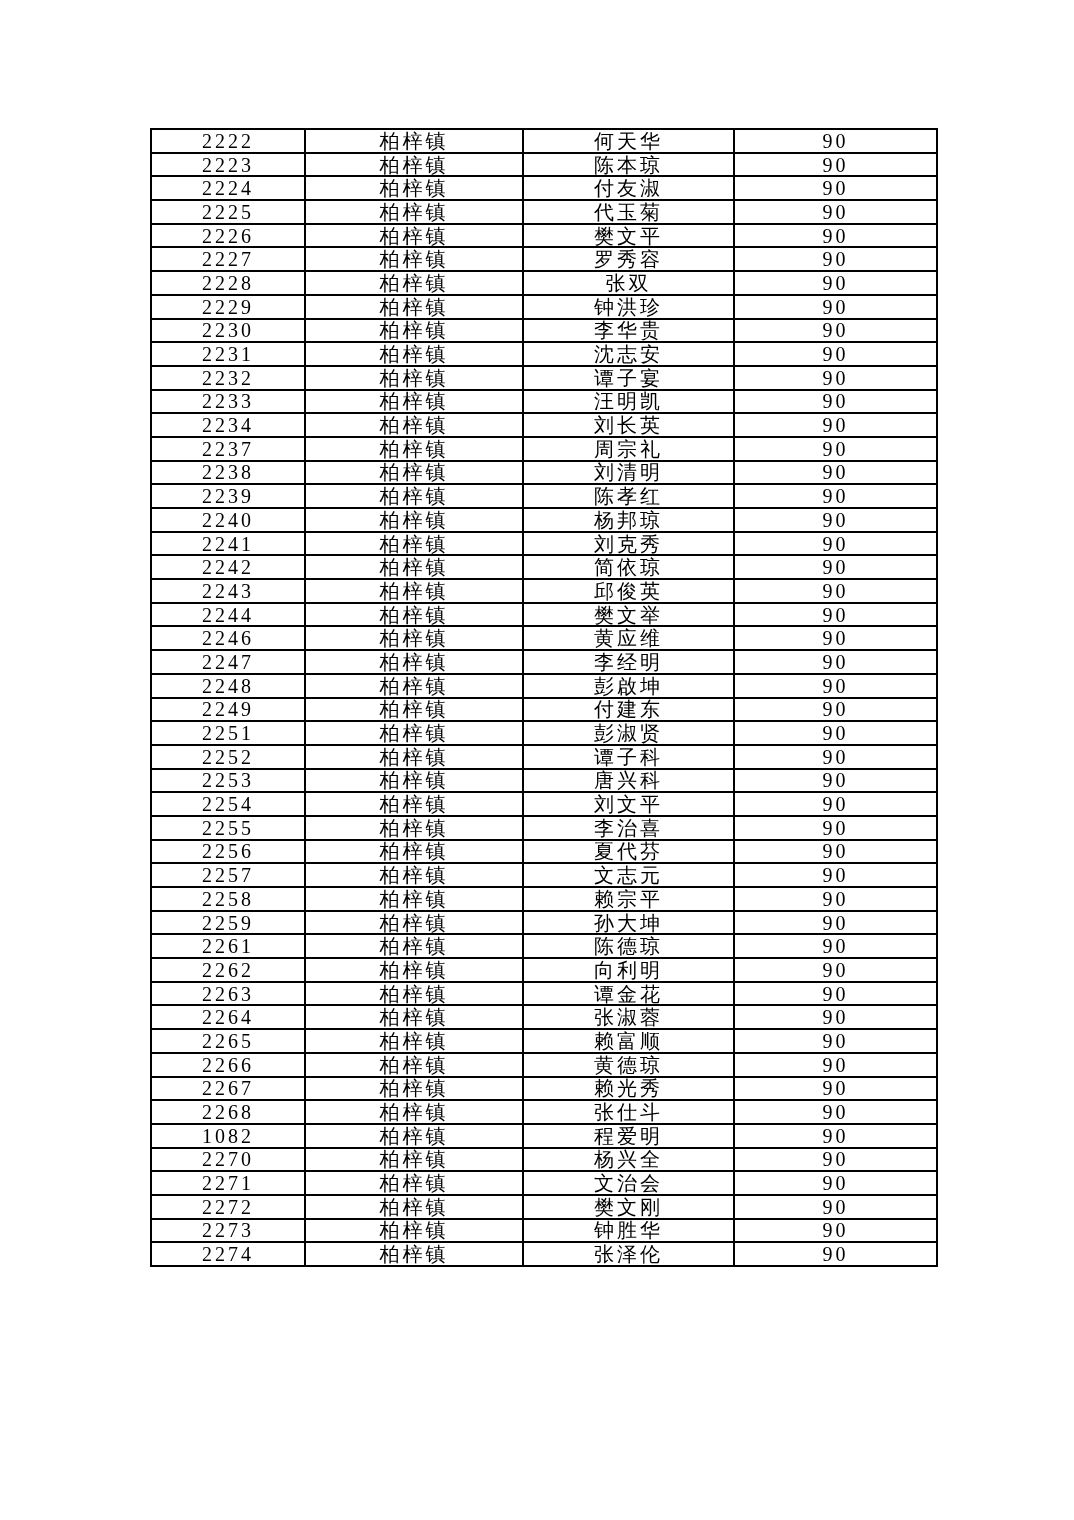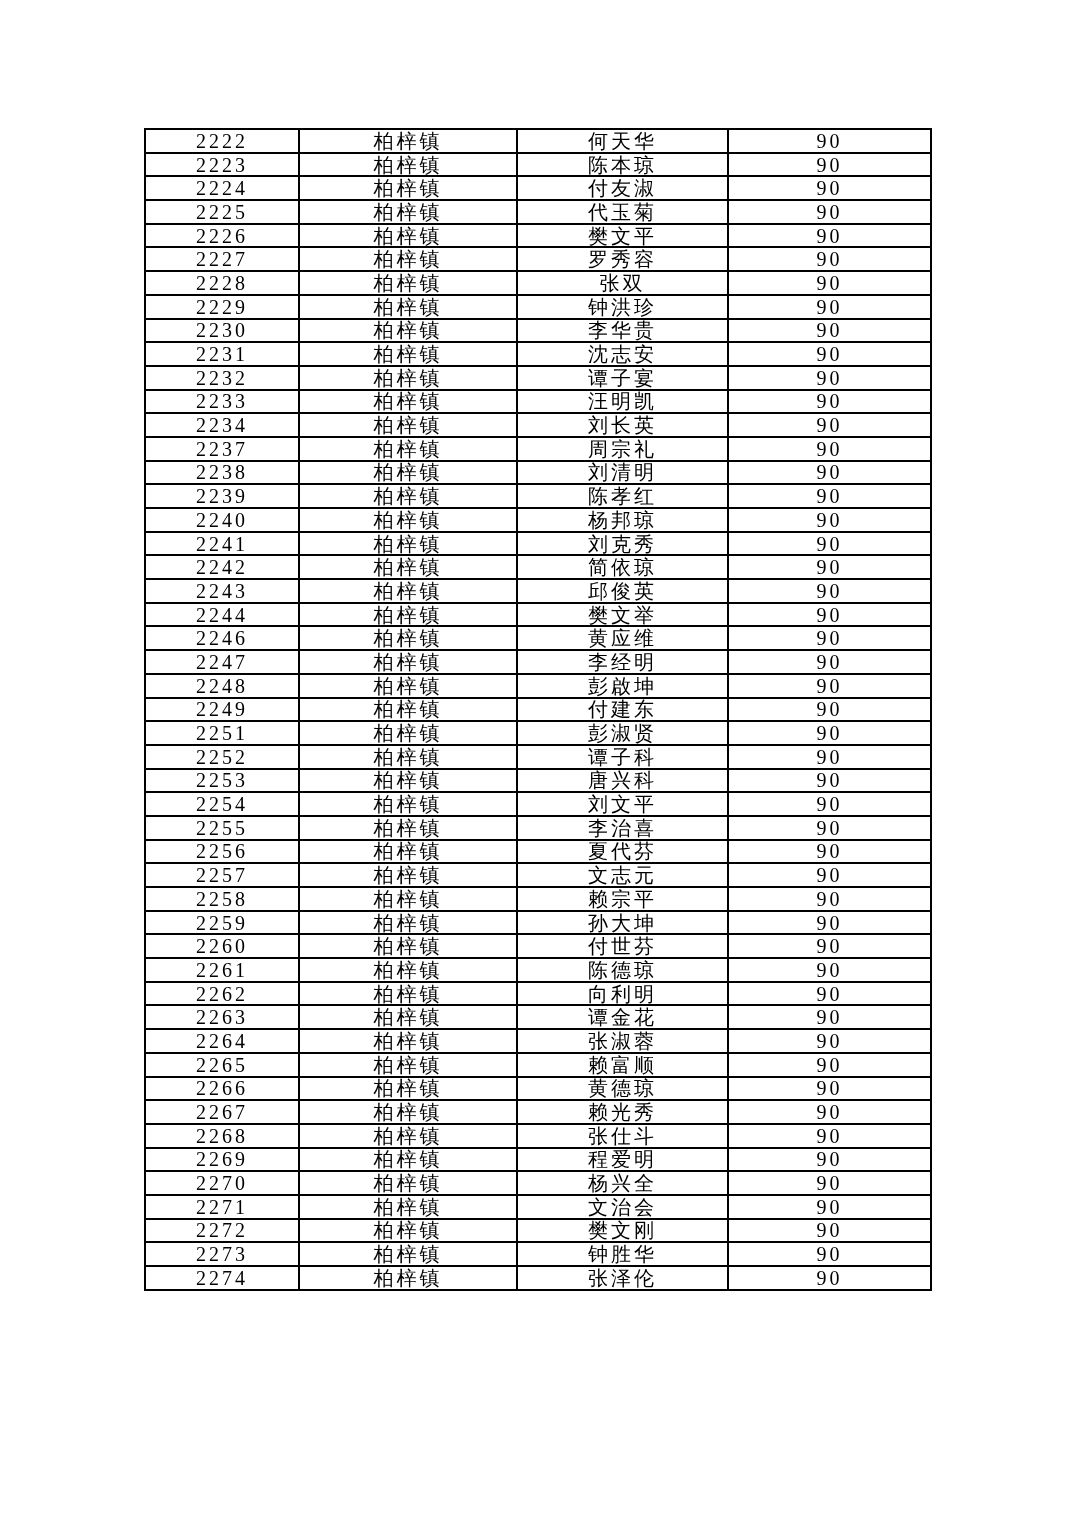--- a/index.html
+++ b/index.html
@@ -12,20 +12,21 @@
     height: 1520px;
     font-family: "Liberation Serif", "DejaVu Serif", serif;
     color: #000000;
     overflow: hidden;
   }
   .page {
     position: relative;
     width: 874px;
     height: 1520px;
     background: #ffffff;
+    margin-left: 6px;
   }
   table.records {
     position: absolute;
     left: 144px;
     top: 128px;
     width: 786px;
     border-collapse: collapse;
     table-layout: fixed;
   }
   table.records td {
@@ -251,26 +252,20 @@
           <td>赖宗平</td>
           <td>90</td>
         </tr>
         <tr>
           <td>2259</td>
           <td>柏梓镇</td>
           <td>孙大坤</td>
           <td>90</td>
         </tr>
         <tr>
-          <td>2260</td>
-          <td>柏梓镇</td>
-          <td>付世芬</td>
-          <td>90</td>
-        </tr>
-        <tr>
           <td>2261</td>
           <td>柏梓镇</td>
           <td>陈德琼</td>
           <td>90</td>
         </tr>
         <tr>
           <td>2262</td>
           <td>柏梓镇</td>
           <td>向利明</td>
           <td>90</td>
@@ -305,21 +300,21 @@
           <td>赖光秀</td>
           <td>90</td>
         </tr>
         <tr>
           <td>2268</td>
           <td>柏梓镇</td>
           <td>张仕斗</td>
           <td>90</td>
         </tr>
         <tr>
-          <td>2269</td>
+          <td>1082</td>
           <td>柏梓镇</td>
           <td>程爱明</td>
           <td>90</td>
         </tr>
         <tr>
           <td>2270</td>
           <td>柏梓镇</td>
           <td>杨兴全</td>
           <td>90</td>
         </tr>

